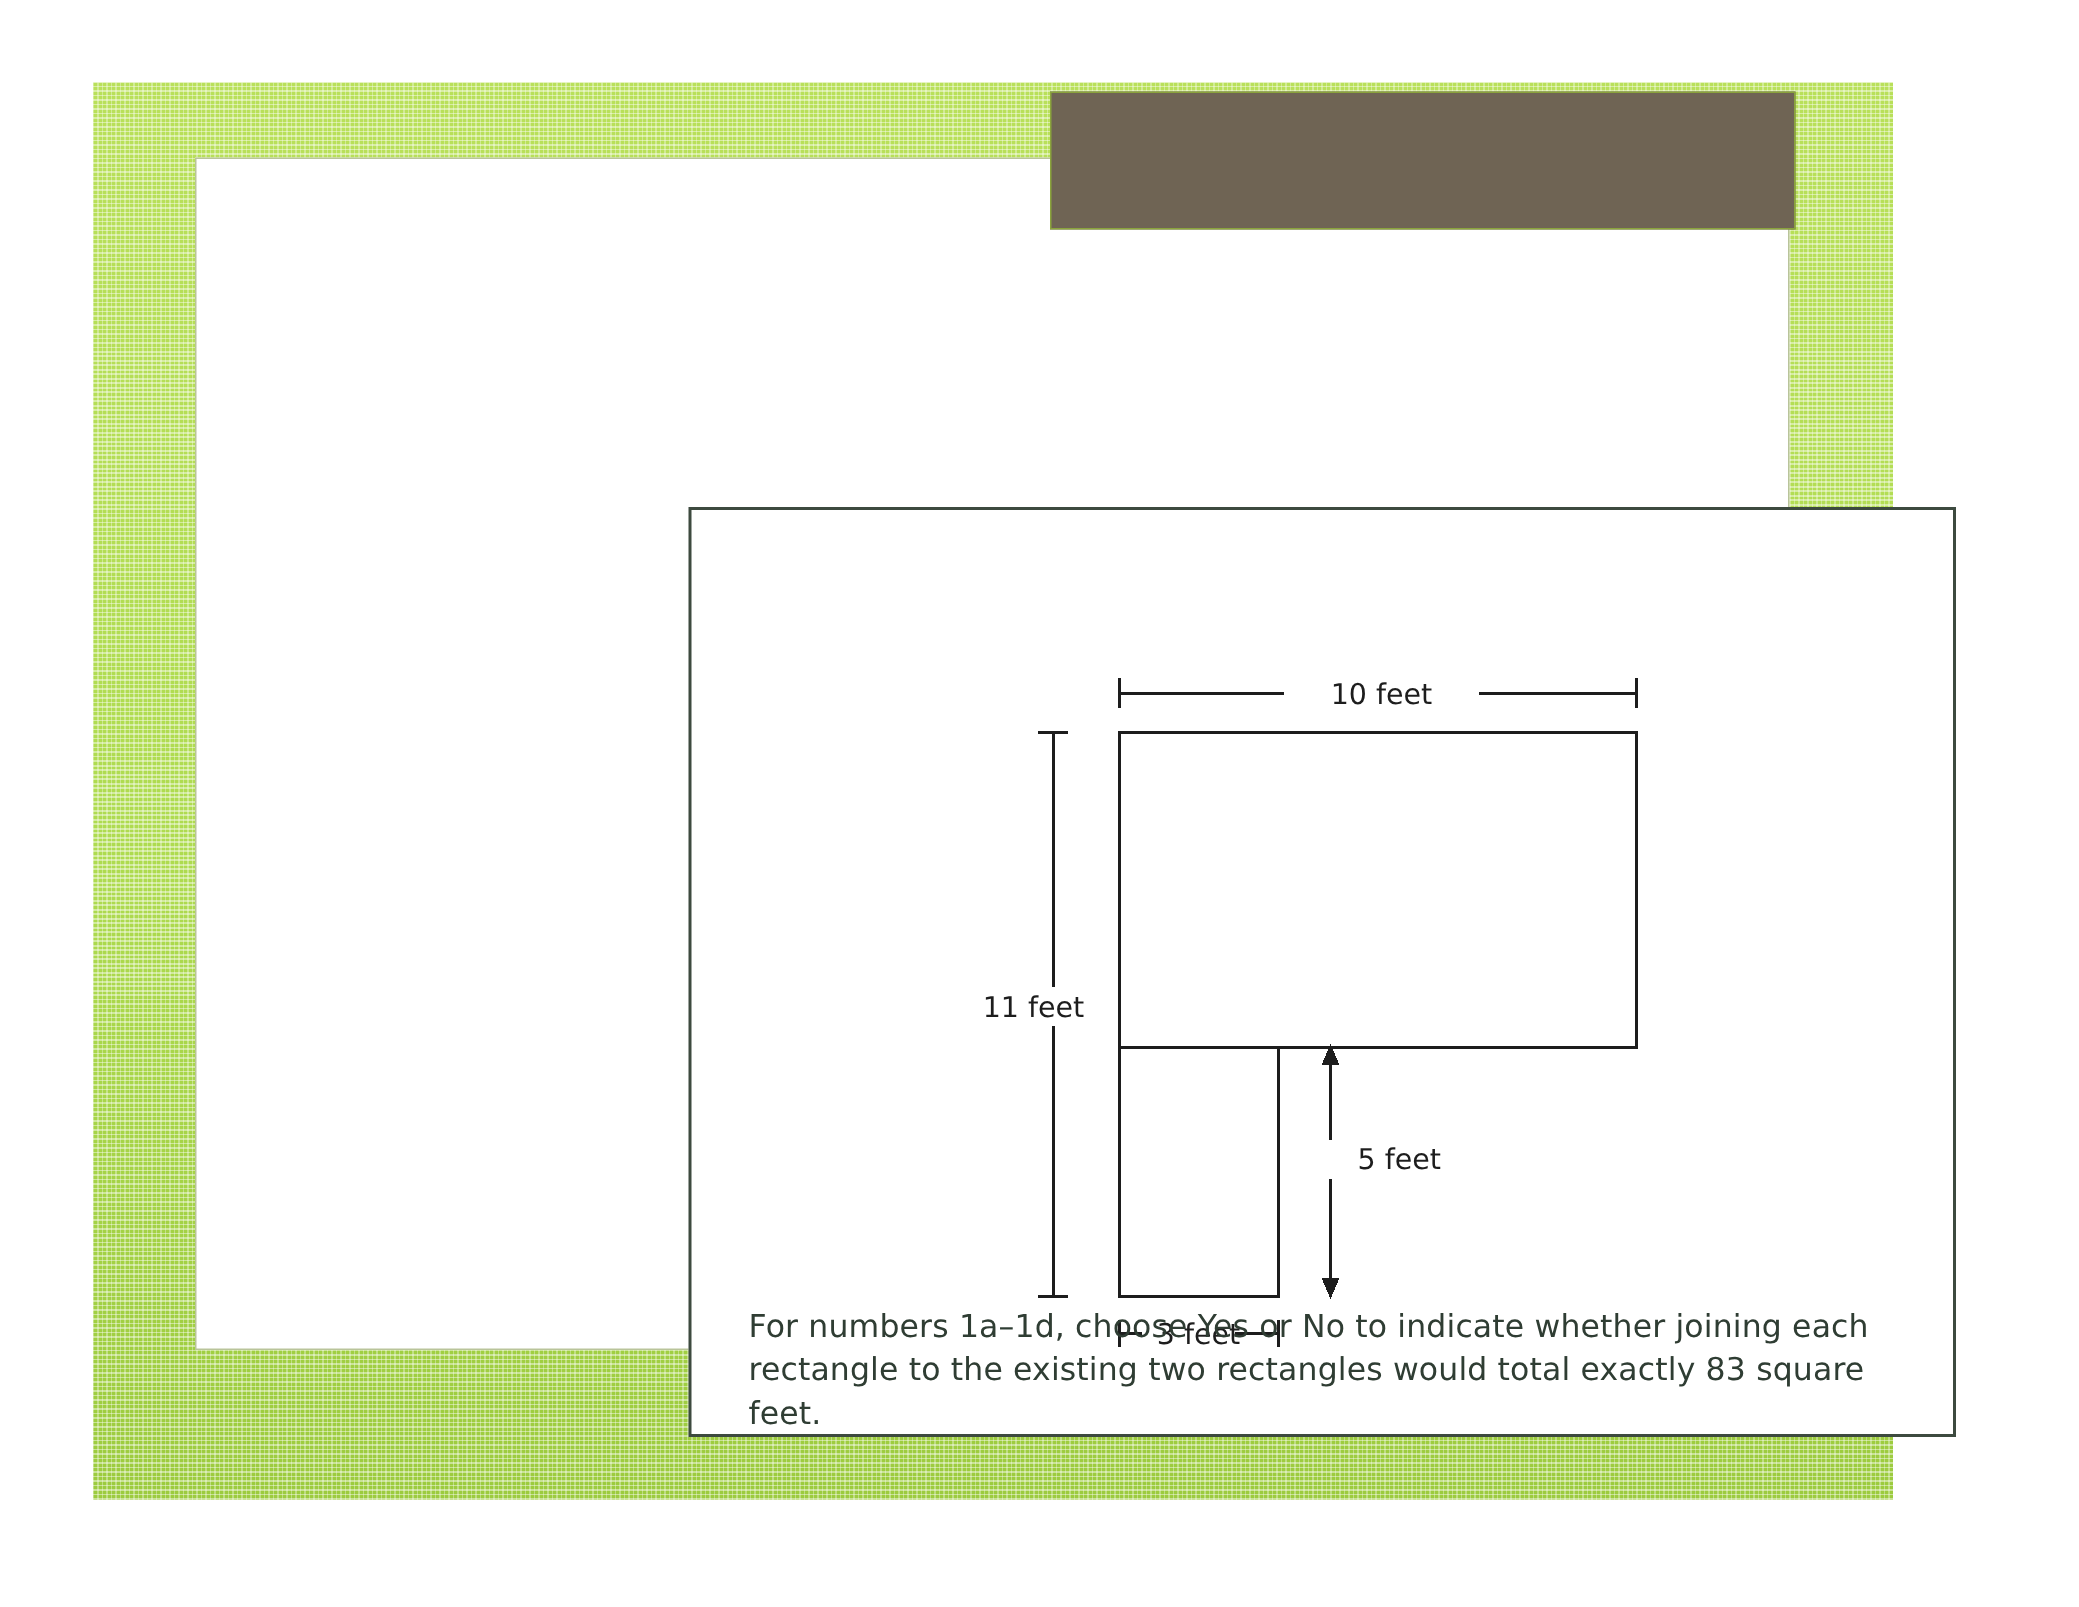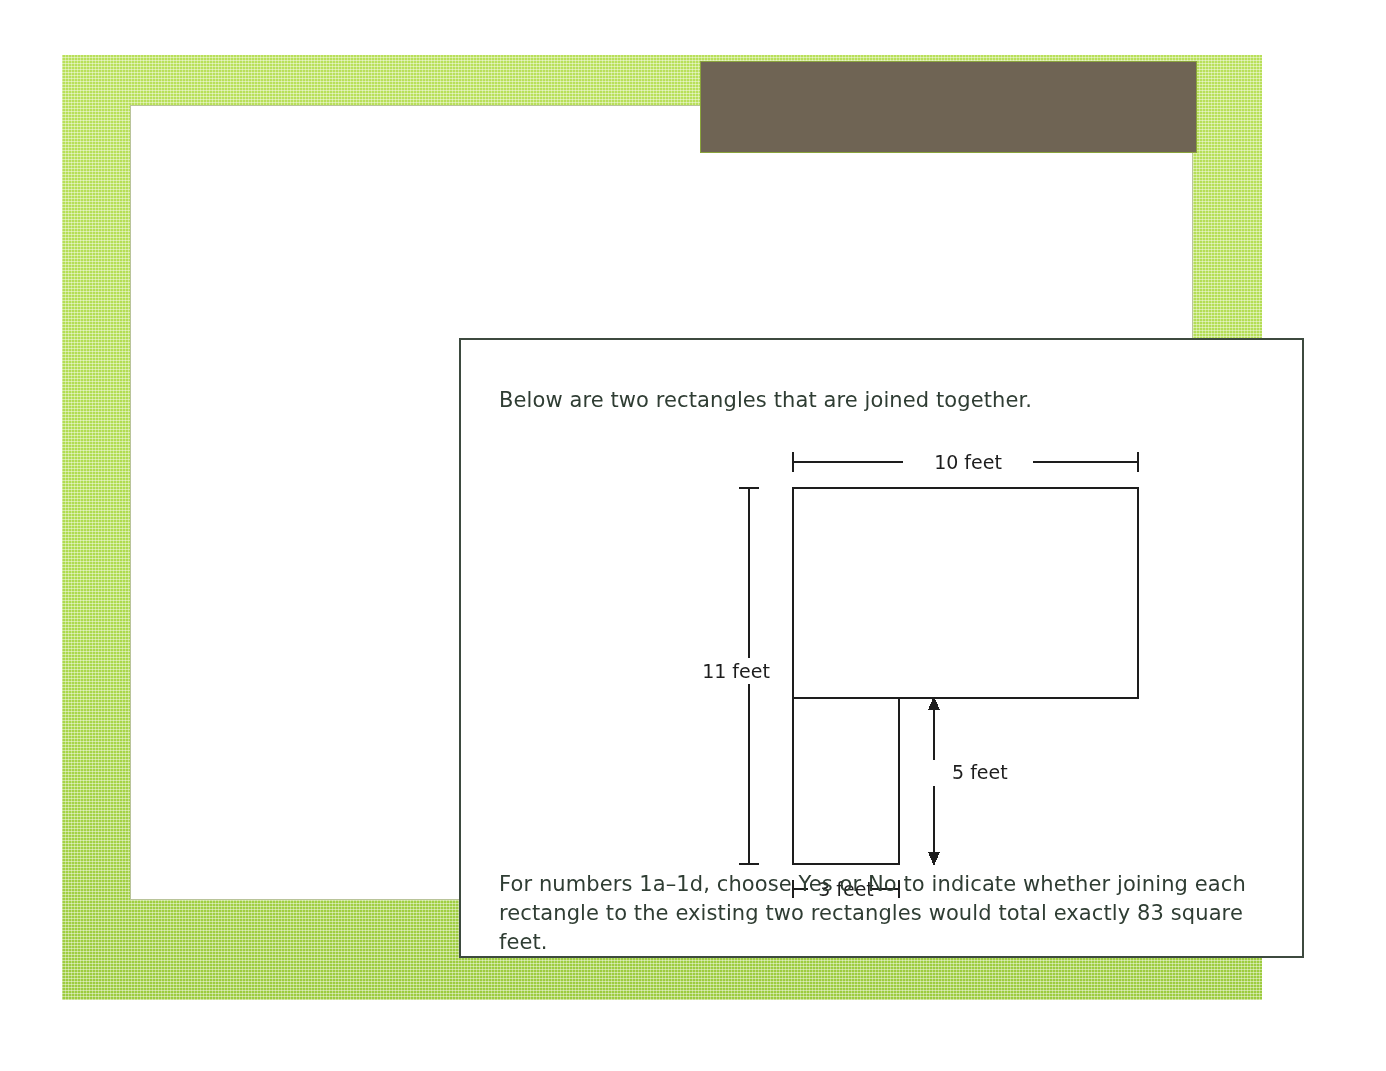--- a/index.html
+++ b/index.html
@@ -88,40 +88,38 @@
   }
 
   
   #figure {
     position: absolute;
     left: 0;
     top: 0;
     width: 845px;
     height: 620px;
     pointer-events: none;
-    margin-left: 47px;
   }
   #figure svg { display: block; }
 
   .fig-label {
     font-family: "DejaVu Sans", sans-serif;
     font-size: 19px;
     fill: #1d1d1d;
   }
 </style>
 </head>
 <body>
 
 <div id="slide">
 
   <div id="content-card">
 
     <div id="worksheet">
 
-      <div class="ws-text" id="prompt-top">Below are two rectangles that are joined together.</div>
 
       <div id="figure">
         <svg width="845" height="620" viewBox="0 0 845 620" xmlns="http://www.w3.org/2000/svg">
           <g stroke="#1d1d1d" stroke-width="2" fill="none" shape-rendering="crispEdges">
 
             <line x1="285" y1="122" x2="630" y2="122"></line>
             <line x1="285" y1="112" x2="285" y2="132"></line>
             <line x1="630" y1="112" x2="630" y2="132"></line>
 
             <rect x="395" y="110" width="130" height="24" fill="#ffffff" stroke="none"></rect>

